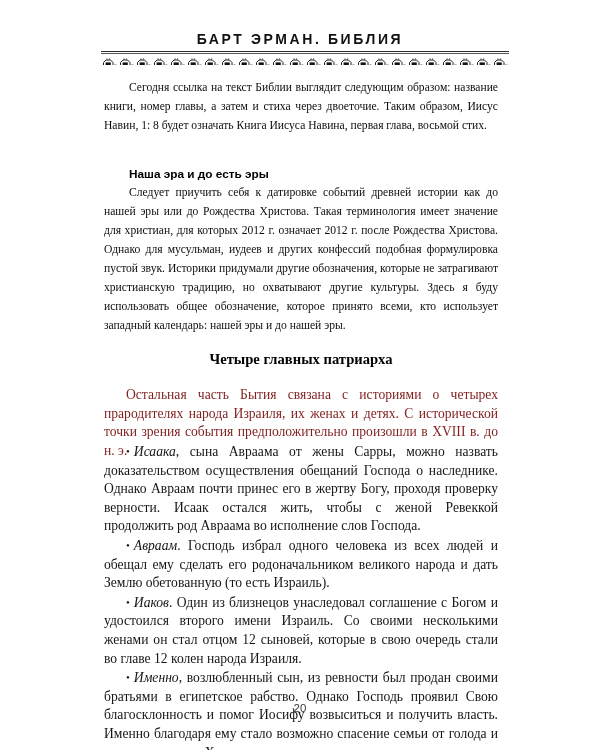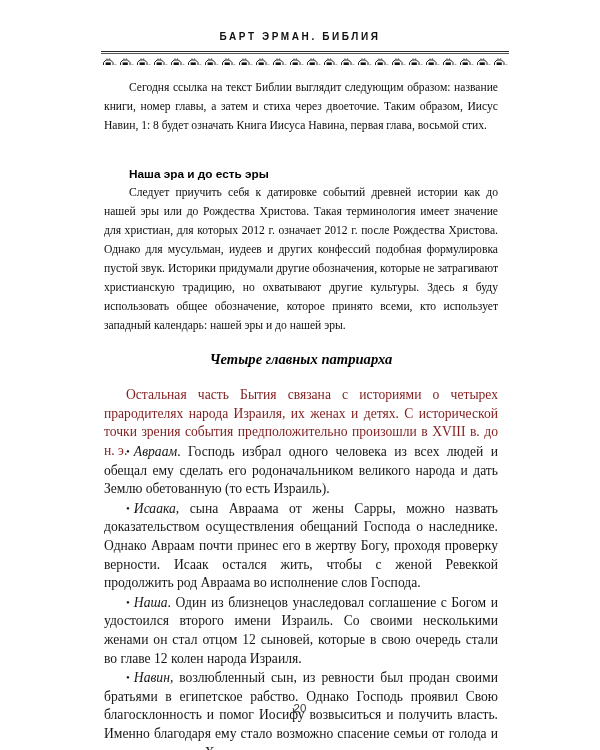--- a/index.html
+++ b/index.html
@@ -24,21 +24,21 @@
   }
 
   
   .running-head {
     position: absolute;
     top: 31px;
     left: 0;
     right: 0;
     text-align: center;
     font-family: "Liberation Sans", sans-serif;
-    font-size: 10px;
+    font-size: 14px;
     font-weight: 700;
     letter-spacing: 2.6px;
     color: #111111;
     text-transform: uppercase;
     white-space: nowrap;
   }
 
   
   .ornament {
     position: absolute;
@@ -108,21 +108,20 @@
   }
   .serif-block p {
     margin: 0;
     text-indent: 22px;
   }
 
   .section-head {
     font-family: "Liberation Serif", "DejaVu Serif", serif;
     font-size: 14.6px;
     font-weight: 700;
-    font-style: italic;
     text-align: center;
     color: #000000;
     line-height: 18px;
   }
 
   .bullets {
     font-family: "Liberation Serif", "DejaVu Serif", serif;
     font-size: 13.6px;
     line-height: 18.6px;
     color: #151515;
@@ -192,28 +191,28 @@
   </div>
 
   <div class="col section-head" style="top:350px;">Четыре главных патриарха</div>
 
   <div class="col serif-block" style="top:386px;">
     <p>Остальная часть Бытия связана с историями о четырех прародителях народа Израиля, их женах и детях. С исторической точки зрения события предположительно произошли в XVIII в. до н. э.</p>
   </div>
 
   <div class="col bullets" style="top:442px;">
     <p class="bullet-item">
+      <span class="dot">•</span><span class="term">Исаака</span><span>, сына Авраама от жены Сарры, можно назвать доказательством осуществления обещаний Господа о наследнике. Однако Авраам почти принес его в жертву Богу, проходя проверку верности. Исаак остался жить, чтобы с женой Ревеккой продолжить род Авраама во исполнение слов Господа.</span>
+    </p>
+    <p class="bullet-item">
       <span class="dot">•</span><span class="term">Авраам</span><span>. Господь избрал одного человека из всех людей и обещал ему сделать его родоначальником великого народа и дать Землю обетованную (то есть Израиль).</span>
     </p>
     <p class="bullet-item">
-      <span class="dot">•</span><span class="term">Исаака</span><span>, сына Авраама от жены Сарры, можно назвать доказательством осуществления обещаний Господа о наследнике. Однако Авраам почти принес его в жертву Богу, проходя проверку верности. Исаак остался жить, чтобы с женой Ревеккой продолжить род Авраама во исполнение слов Господа.</span>
-    </p>
-    <p class="bullet-item">
-      <span class="dot">•</span><span class="term">Наша</span><span>. Один из близнецов унаследовал соглашение с Богом и удостоился второго имени Израиль. Со своими несколькими женами он стал отцом 12 сыновей, которые в свою очередь стали во главе 12 колен народа Израиля.</span>
-    </p>
-    <p class="bullet-item">
-      <span class="dot">•</span><span class="term">Навин</span><span>, возлюбленный сын, из ревности был продан своими братьями в египетское рабство. Однако Господь проявил Свою благосклонность и помог Иосифу возвыситься и получить власть. Именно благодаря ему стало возможно спасение семьи от голода и переселение ее в Ханаан.</span>
+      <span class="dot">•</span><span class="term">Иаков</span><span>. Один из близнецов унаследовал соглашение с Богом и удостоился второго имени Израиль. Со своими несколькими женами он стал отцом 12 сыновей, которые в свою очередь стали во главе 12 колен народа Израиля.</span>
+    </p>
+    <p class="bullet-item">
+      <span class="dot">•</span><span class="term">Именно</span><span>, возлюбленный сын, из ревности был продан своими братьями в египетское рабство. Однако Господь проявил Свою благосклонность и помог Иосифу возвыситься и получить власть. Именно благодаря ему стало возможно спасение семьи от голода и переселение ее в Ханаан.</span>
     </p>
   </div>
 
   <div class="folio">20</div>
 
 </div>
 
 </body></html>

